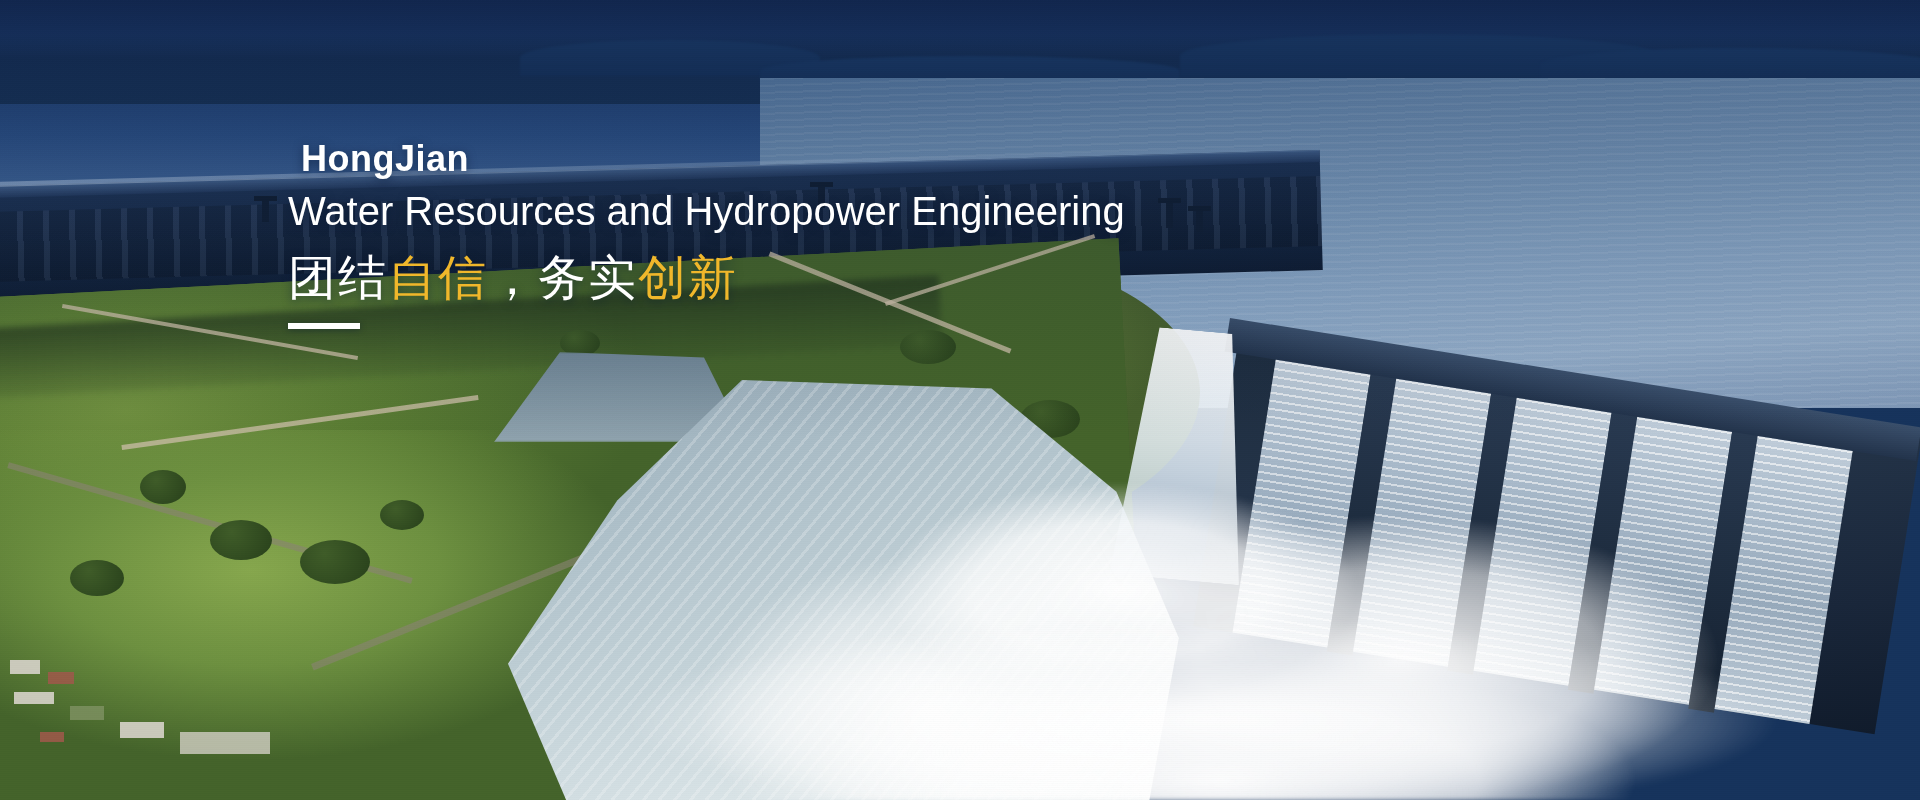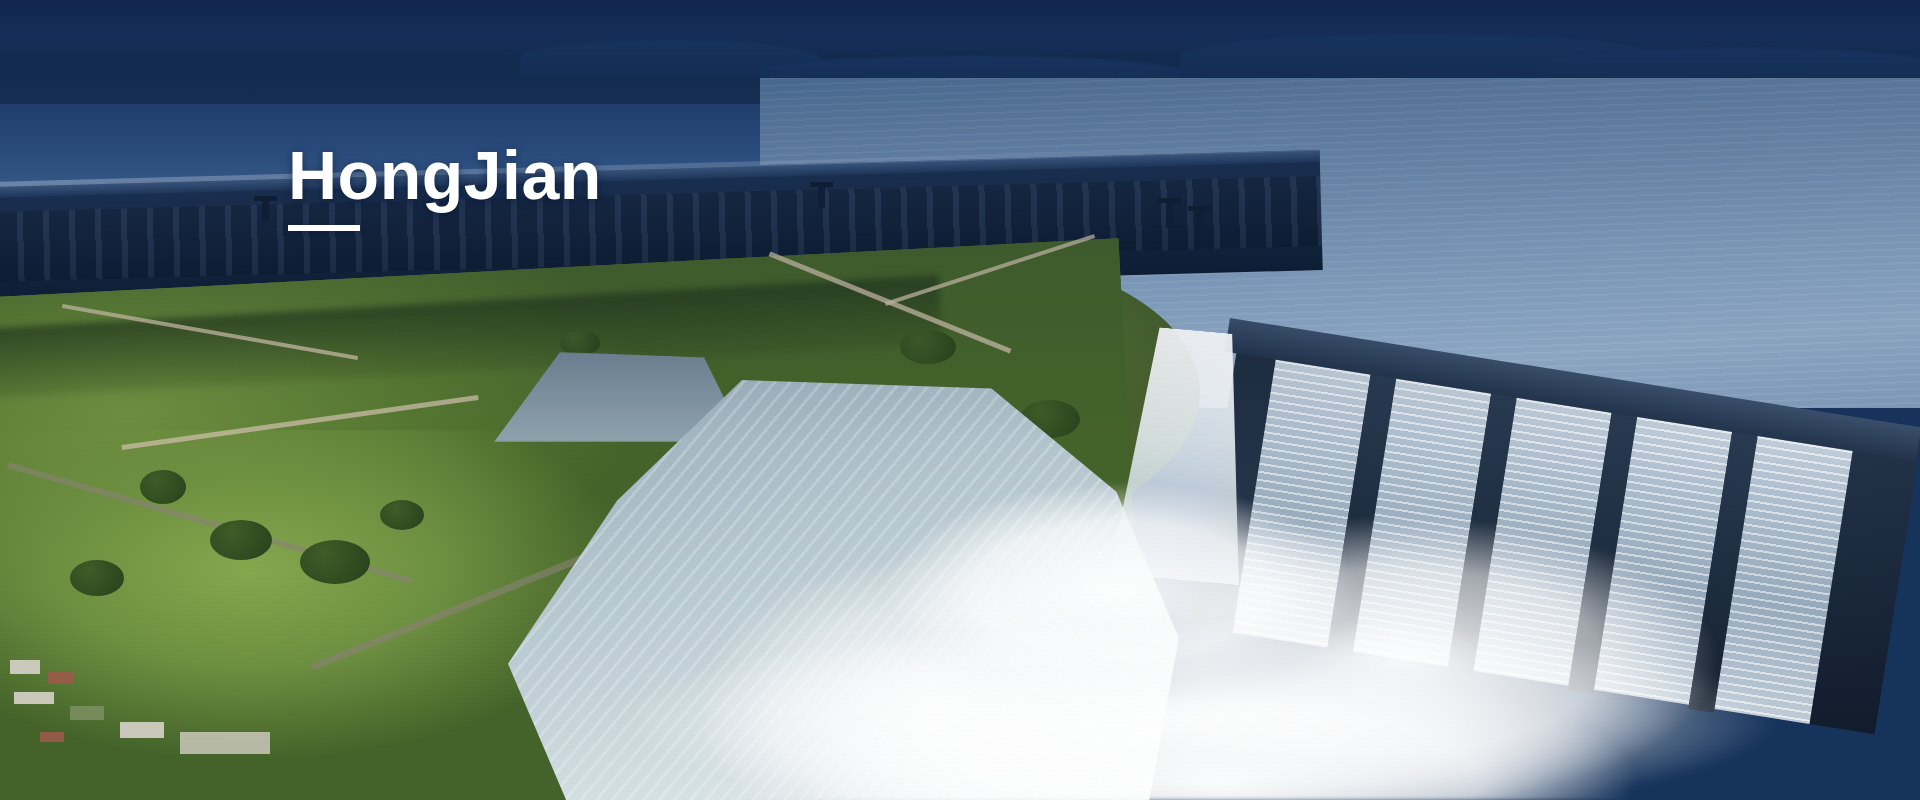--- a/index.html
+++ b/index.html
@@ -166,22 +166,22 @@
     pointer-events:none;
   }
   .grain{
     position:absolute;inset:0;pointer-events:none;opacity:.2;
     background-image:repeating-linear-gradient(0deg,rgba(0,0,0,.05) 0 1px,rgba(255,255,255,.03) 1px 2px);
   }
 
   
   .overlay{position:absolute;left:288px;top:140px;width:1100px;}
   .brand{
-    font-size:68px;font-weight:bold;color:#ffffff;letter-spacing:.5px;
-    line-height:1.05;margin:0 0 10px 0;
+    font-size:36px;font-weight:bold;color:#ffffff;letter-spacing:.5px;
+    line-height:1.05;margin:0 0 10px 13px;
     text-shadow:0 2px 10px rgba(0,20,50,.55);
   }
   .subtitle{
     font-size:40px;font-weight:normal;color:#ffffff;letter-spacing:0px;
     line-height:1.15;margin:0 0 12px 0;white-space:nowrap;
     text-shadow:0 2px 10px rgba(0,20,50,.5);
   }
   .slogan{
     font-size:48px;line-height:1.32;color:#ffffff;letter-spacing:2px;
     white-space:nowrap;text-shadow:0 2px 10px rgba(0,20,50,.5);
@@ -276,16 +276,18 @@
       <div class="bld" style="left:180px;top:112px;width:90px;height:22px;opacity:.85;"></div>
       <div class="bld r" style="left:40px;top:112px;width:24px;height:10px;"></div>
     </div>
 
     <div class="grade"></div>
     <div class="grain"></div>
   </div>
 
   <div class="overlay">
     <div class="brand">HongJian</div>
+    <div class="subtitle">Water Resources and Hydropower Engineering</div>
+    <div class="slogan" id="slogan1"><span>团结</span><span class="hl">自信</span><span>，务实</span><span class="hl">创新</span></div>
     <div class="rule"></div>
   </div>
 
 </div>
 
 </body></html>

